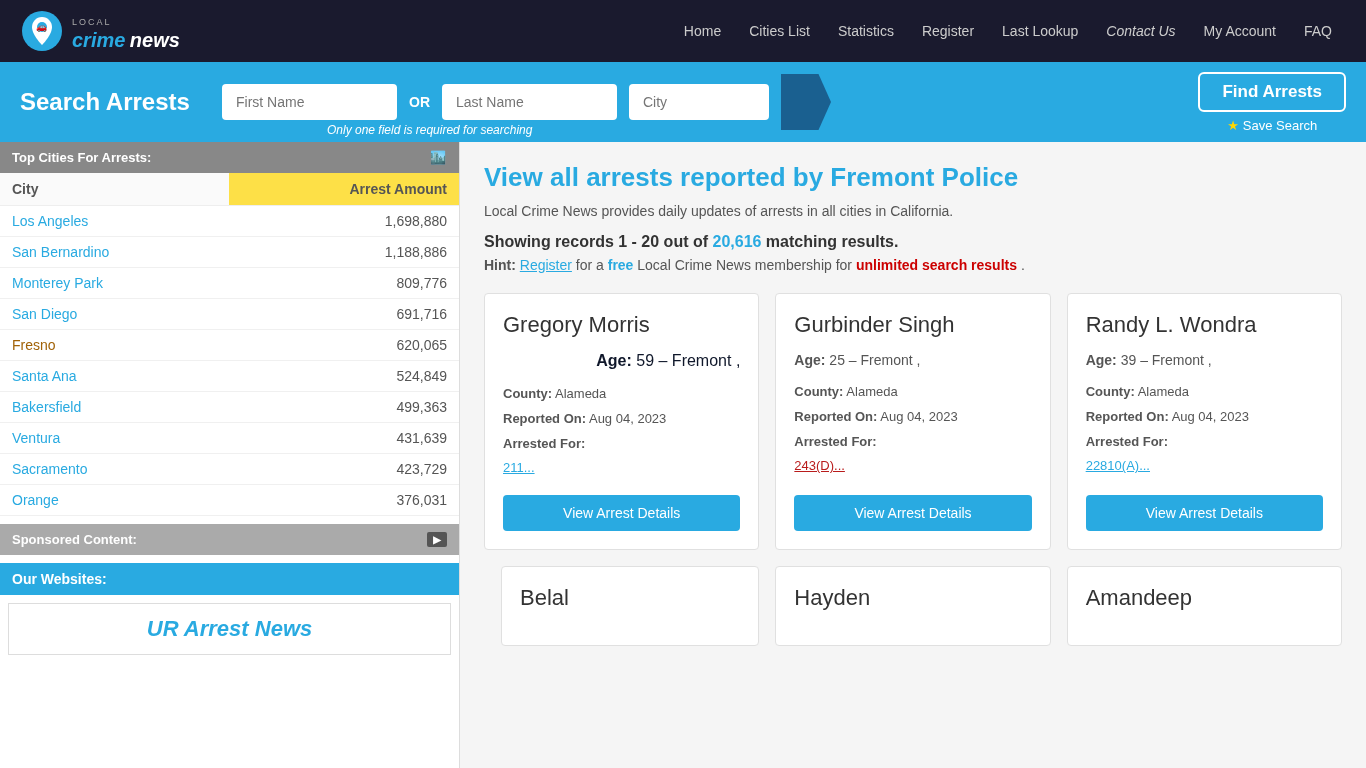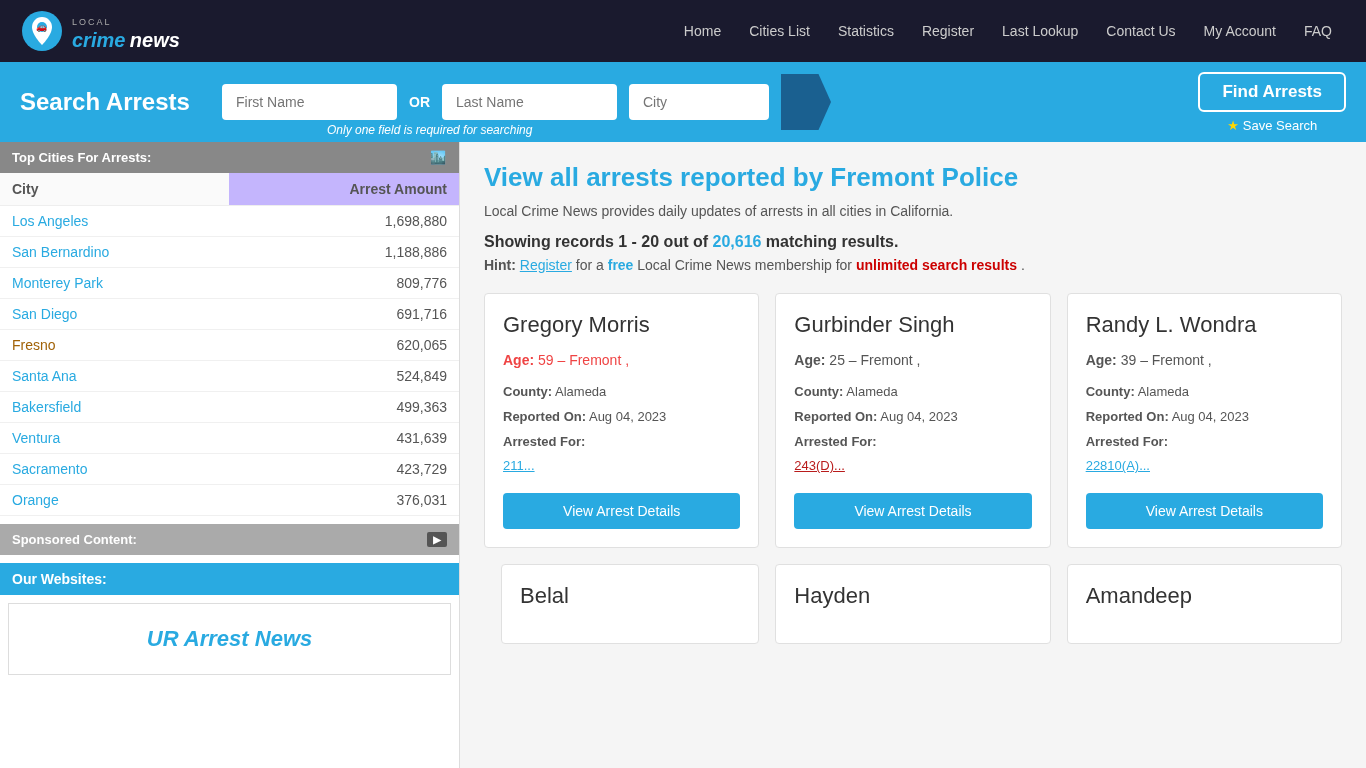--- a/index.html
+++ b/index.html
@@ -26,21 +26,21 @@
         <span style="font-size:20px;font-weight:bold;color:white;font-style:italic;">news</span>
       </div>
     </div>
   </div>
   <div style="display:flex; align-items:center;">
   <a href="#" style="color: rgb(204, 204, 204); text-decoration: none; font-size: 14px; padding: 0px 14px; height: 62px; display: flex; align-items: center; cursor: pointer;">Home</a>
       <a href="#" style="color: rgb(204, 204, 204); text-decoration: none; font-size: 14px; padding: 0px 14px; height: 62px; display: flex; align-items: center; cursor: pointer;">Cities List</a>
       <a href="#" style="color: rgb(204, 204, 204); text-decoration: none; font-size: 14px; padding: 0px 14px; height: 62px; display: flex; align-items: center; cursor: pointer;">Statistics</a>
       <a href="#" style="color: rgb(204, 204, 204); text-decoration: none; font-size: 14px; padding: 0px 14px; height: 62px; display: flex; align-items: center; cursor: pointer;">Register</a>
       <a href="#" style="color: rgb(204, 204, 204); text-decoration: none; font-size: 14px; padding: 0px 14px; height: 62px; display: flex; align-items: center; cursor: pointer;">Last Lookup</a>
-      <a href="#" style="color: rgb(204, 204, 204); text-decoration: none; font-size: 14px; padding: 0px 14px; height: 62px; display: flex; align-items: center; cursor: pointer;">Contact Us</a>
+      <a href="#" style="color: rgb(204, 204, 204); text-decoration: none; font-size: 14px; padding: 0px 14px; height: 62px; display: flex; align-items: center; cursor: pointer; font-style: italic;">Contact Us</a>
       <a href="#" style="color: rgb(204, 204, 204); text-decoration: none; font-size: 14px; padding: 0px 14px; height: 62px; display: flex; align-items: center; cursor: pointer;">My Account</a>
       <a href="#" style="color: rgb(204, 204, 204); text-decoration: none; font-size: 14px; padding: 0px 14px; height: 62px; display: flex; align-items: center; cursor: pointer;">FAQ</a>
     </div>
 </nav>
 
 <div style="background:#29aae1; padding:12px 20px; display:flex; align-items:center; gap:12px; position:relative; height:80px;">
   <div style="color:white; font-size:24px; font-weight:bold; min-width:190px;">Search Arrests</div>
 
   <input type="text" style="padding: 10px 14px; border: none; border-radius: 4px; font-size: 14px; color: rgb(102, 102, 102); width: 175px;" placeholder="First Name">
 
@@ -69,21 +69,21 @@
 
     <div style="background:#888; color:white; font-size:13px; font-weight:bold; padding:8px 12px; display:flex; align-items:center; justify-content:space-between;">
       <span>Top Cities For Arrests:</span>
       <span>🏙️</span>
     </div>
 
     <table style="width:100%; border-collapse:collapse; font-size:14px;">
       <thead>
         <tr>
           <th style="text-align:left; padding:8px 12px; color:#555; font-weight:bold; border-bottom:1px solid #eee; background:#fafafa;">City</th>
-          <th style="text-align:right; padding:8px 12px; color:#555; font-weight:bold; border-bottom:1px solid #eee; background:#c4b5fd;">Arrest Amount</th>
+          <th style="text-align:right; padding:8px 12px; color:#555; font-weight:bold; border-bottom:1px solid #eee; background:#fde047;">Arrest Amount</th>
         </tr>
       </thead>
       <tbody id="cities-tbody">
       <tr>
             <td style="padding: 7px 12px; border-bottom: 1px solid rgb(240, 240, 240);"><a href="#" style="color: rgb(41, 170, 225); text-decoration: none;">Los Angeles</a></td>
             <td style="padding: 7px 12px; border-bottom: 1px solid rgb(240, 240, 240); text-align: right; color: rgb(85, 85, 85);">1,698,880</td>
           </tr>
           <tr>
             <td style="padding: 7px 12px; border-bottom: 1px solid rgb(240, 240, 240);"><a href="#" style="color: rgb(41, 170, 225); text-decoration: none;">San Bernardino</a></td>
             <td style="padding: 7px 12px; border-bottom: 1px solid rgb(240, 240, 240); text-align: right; color: rgb(85, 85, 85);">1,188,886</td>
@@ -123,21 +123,21 @@
         </tbody>
     </table>
 
     <div style="background:#aaa; color:white; font-size:13px; font-weight:bold; padding:8px 12px; display:flex; align-items:center; justify-content:space-between; margin-top:8px;">
       <span>Sponsored Content:</span>
       <span style="background:#555; padding:2px 6px; border-radius:2px; font-size:10px;">▶</span>
     </div>
 
     <div style="background:#29aae1; color:white; font-size:14px; font-weight:bold; padding:8px 12px; margin-top:8px;">Our Websites:</div>
 
-    <div style="border:1px solid #ddd; margin:8px 8px; padding:22px 12px; text-align:center; cursor:pointer;">
+    <div style="border:1px solid #ddd; margin:8px 8px; padding:12px 12px; text-align:center; cursor:pointer;">
       <div style="color:#29aae1; font-size:22px; font-weight:bold; font-style:italic;">UR Arrest News</div>
     </div>
   </div>
 
   <div style="flex:1; padding:20px 24px; background:#f5f5f5; overflow:auto;">
 
     <h1 style="color:#29aae1; font-size:26px; font-weight:bold; margin-bottom:10px;">View all arrests reported by Fremont Police</h1>
 
     <p style="color:#555; font-size:14px; margin-bottom:14px;">Local Crime News provides daily updates of arrests in all cities in California.</p>
 
@@ -151,21 +151,21 @@
       <span> for a </span>
       <span style="color:#29aae1; font-weight:bold;">free</span>
       <span> Local Crime News membership for </span>
       <span style="color:#cc0000; font-weight:bold;">unlimited search results</span>
       <span>.</span>
     </div>
 
     <div style="display:grid; grid-template-columns:repeat(3,1fr); gap:16px; margin-bottom:16px;" id="arrest-cards-container">
     <div style="background: white; border: 1px solid rgb(224, 224, 224); border-radius: 4px; padding: 18px; display: flex; flex-direction: column;">
       <div style="font-size:22px; color:#333; margin-bottom:14px; line-height:1.2;">Gregory Morris</div>
-      <div style="font-size:14px; color:#ef4444; margin-bottom:12px;">
+      <div style="font-size:16px; color:#0f172a; margin-bottom:12px;text-align:right;">
         <span style="font-weight:bold;">Age:</span>
         <span> 59 – Fremont ,</span>
       </div>
       <div style="font-size:13px; color:#555; line-height:1.9; margin-bottom:14px; flex:1;">
         <span style="font-weight:bold;">County:</span>
         <span> Alameda</span><br>
         <span style="font-weight:bold;">Reported On:</span>
         <span> Aug 04, 2023</span><br>
         <span style="font-weight:bold;">Arrested For:</span><br>
         <a href="#" style="color:#29aae1;">211...</a>

